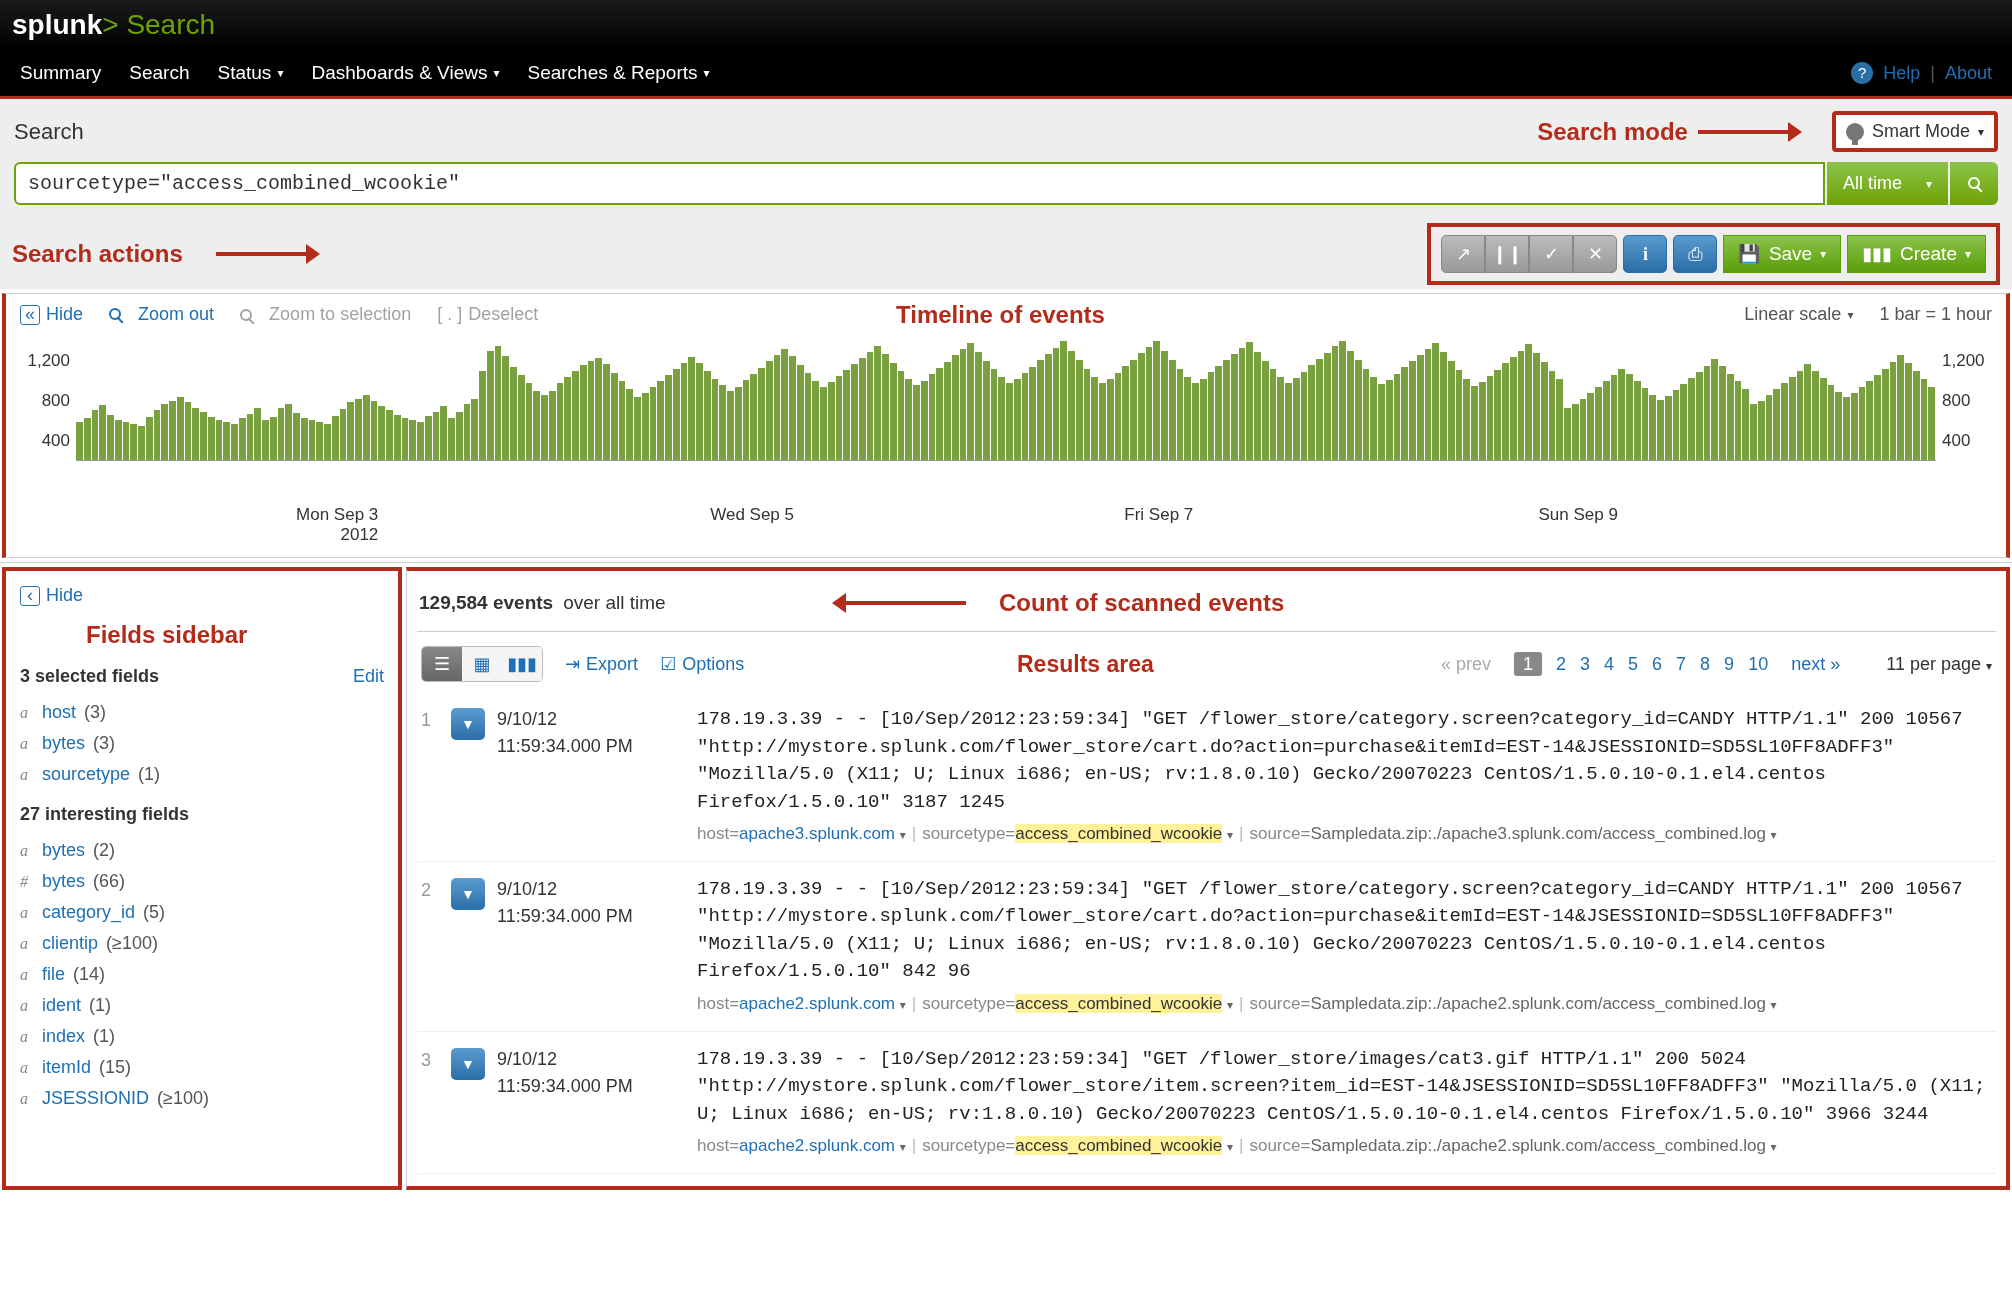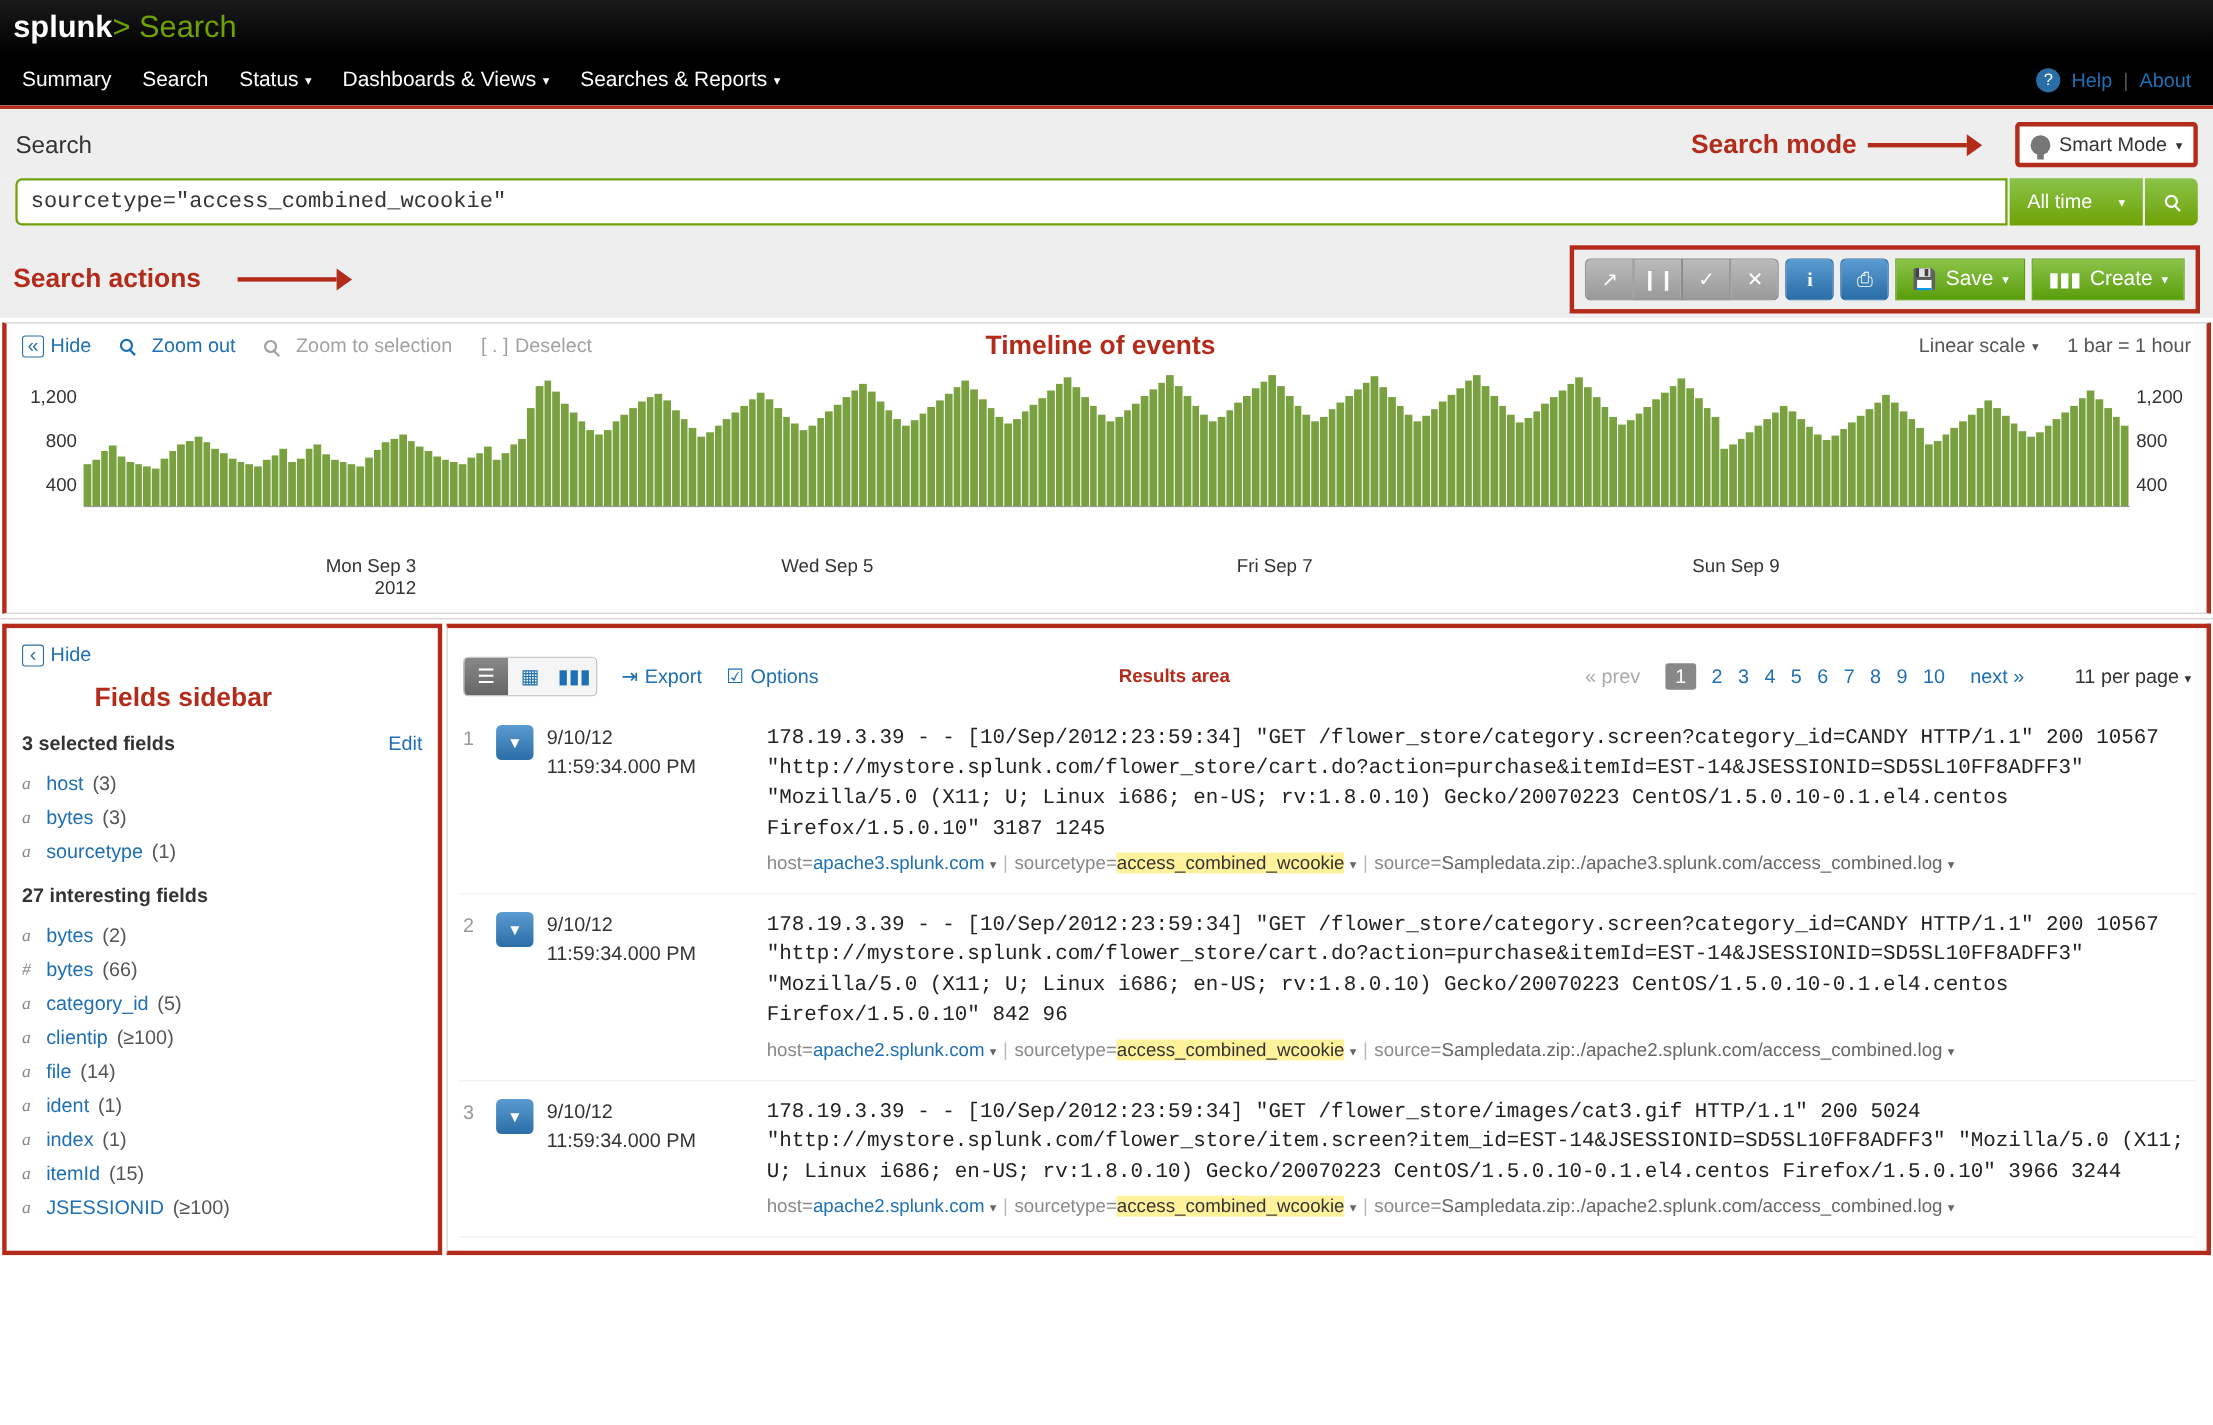--- a/index.html
+++ b/index.html
@@ -97,21 +97,21 @@
 .reshdr { display:flex; align-items:center; gap: 10px; font-size:19px; padding: 6px 2px 14px; border-bottom: 1px solid #ccc; }
 .reshdr .ct { font-weight:bold; }
 .reshdr .annot { color:#b32b1a; font-weight:bold; font-size:24px; margin-left: 170px; display:flex; align-items:center; gap:10px; }
 
 .restools { display:flex; justify-content:space-between; align-items:center; padding: 14px 4px 10px; font-size:18px; color:#555; position:relative; }
 .restools .left { display:flex; align-items:center; gap: 22px; }
 .viewbtns { display:flex; border:1px solid #bbb; border-radius:5px; overflow:hidden; }
 .viewbtns .v { width:40px; height:34px; display:flex; align-items:center; justify-content:center; background:#f5f5f5; }
 .viewbtns .v.active { background: linear-gradient(#888,#666); color:#fff; }
 .tlink { display:flex; align-items:center; gap:6px; color:#1e6fb3; cursor:pointer; }
-.restools .annot { color:#b32b1a; font-weight:bold; font-size:17px; position:absolute; left:600px; }
+.restools .annot { color:#b32b1a; font-weight:bold; font-size:23px; position:absolute; left:600px; }
 
 .pager { display:flex; align-items:center; gap: 16px; font-size:18px; }
 .pager .pg { color:#1e6fb3; cursor:pointer; }
 .pager .pg.curr { background:#888; color:#fff; border-radius:3px; padding:2px 9px; }
 .pager .dis { color:#aaa; }
 .perpage { margin-left: 30px; color:#333; cursor:pointer; }
 
 .event { display:flex; padding: 14px 4px; border-bottom:1px solid #eee; font-size:18px; }
 .event .num { width:30px; color:#999; padding-top:4px; }
 .event .exp { width:46px; padding-top: 2px; }
@@ -586,20 +586,25 @@
         </div>
         <div class="fld">
           <span class="ty">a</span>
           <span class="nm">JSESSIONID</span> 
           <span class="ct">(≥100)</span>
         </div>
       </div>
   </div>
 
   <div class="redbox results" style="margin: 4px 2px 4px 0;">
+    <div class="reshdr">
+      <span class="ct">129,584 events</span>
+        <span> over all time</span>
+      <span class="annot" data="" efectivo-interactable="false"><span class="arrow-left" style="width:120px"></span>&nbsp;&nbsp;<span>Count of scanned events</span></span>
+    </div>
 
     <div class="restools">
       <div class="left">
         <div class="viewbtns">
           <div class="v active">
               <span>☰</span>
             </div>
           <div class="v">
               <span style="color:#1e6fb3">▦</span>
             </div>

